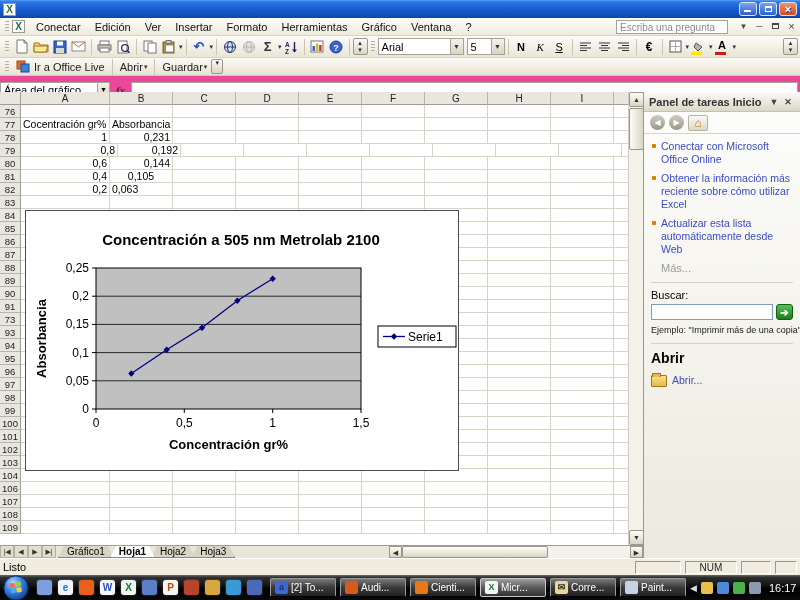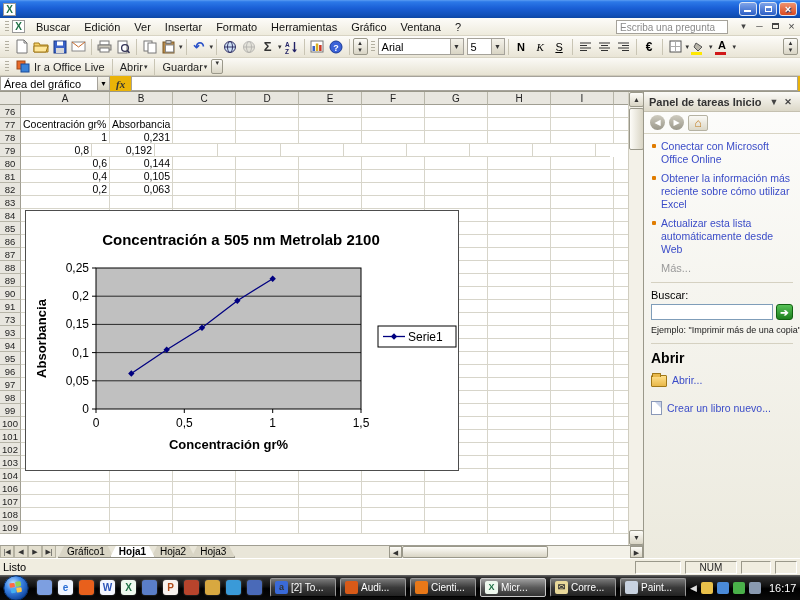--- a/index.html
+++ b/index.html
@@ -43,21 +43,21 @@
 .glyph{font-weight:bold;color:#333}
 .combo{height:17px;background:#fff;border:1px solid #a5a29a;display:flex;align-items:center;padding-left:3px}
 .combo .cdd{margin-left:auto;width:13px;height:15px;background:linear-gradient(#f4f2ea,#d9d5c5);border-left:1px solid #a5a29a;
  text-align:center;font-size:7px;line-height:15px;color:#333}
 .fmt{font-size:11px;width:19px;text-align:center}
 .toolbar1 .rightpush{margin-left:auto}
 .tbtn2{height:16px;display:flex;align-items:center;padding:0 4px;color:#222}
 .colorbar{position:absolute;left:2px;bottom:1px;width:11px;height:3px}
 
 
-.formulabar{position:absolute;left:0;top:76px;width:800px;height:16px;background:#eab308;display:flex;align-items:center;
+.formulabar{position:absolute;left:0;top:76px;width:800px;height:28px;background:#ec4899;display:flex;align-items:center;
  border-bottom:1px solid #9a988a}
 .namebox{width:110px;height:15px;background:#fff;border:1px solid #a5a29a;display:flex;align-items:center;padding-left:3px}
 .namebox .cdd{margin-left:auto;width:12px;height:13px;text-align:center;font-size:7px;line-height:13px;background:linear-gradient(#f4f2ea,#d9d5c5);border-left:1px solid #a5a29a}
 .fx{font-family:"Liberation Serif",serif;font-style:italic;font-weight:bold;margin:0 6px;color:#333}
 .finput{flex:1;height:15px;background:#fff;border:1px solid #a5a29a;margin-right:2px}
 
 
 .gridarea{position:absolute;left:0;top:92px;width:628px;height:453px;background:#fff;overflow:hidden}
 .hdrrow,.grow{display:flex}
 .corner{width:21px;height:13px;background:#e8e6df;border-right:1px solid #a09e92;border-bottom:1px solid #a09e92}
@@ -160,21 +160,21 @@
         <span class="restgl"></span>
       </span>
     <span class="winbtn close">
         <span class="xgl">×</span>
       </span>
   </div>
 
   <div class="menubar">
     <span class="grip"></span>
     <span class="app-icon" style="margin-right:4px">X</span>
-    <span id="menu-items"><span class="menuitem">Buscar</span><span class="menuitem">Edición</span><span class="menuitem">Ver</span><span class="menuitem">Insertar</span><span class="menuitem">Formato</span><span class="menuitem">Herramientas</span><span class="menuitem">Gráfico</span><span class="menuitem">Ventana</span><span class="menuitem">?</span></span>
+    <span id="menu-items"><span class="menuitem">Conectar</span><span class="menuitem">Edición</span><span class="menuitem">Ver</span><span class="menuitem">Insertar</span><span class="menuitem">Formato</span><span class="menuitem">Herramientas</span><span class="menuitem">Gráfico</span><span class="menuitem">Ventana</span><span class="menuitem">?</span></span>
     <span class="spacer"></span>
     <span class="qbox">Escriba una pregunta</span>
     <span class="mwb">▾</span>
     <span class="mwb">─</span>
     <span class="mwb"><span class="restgl2"></span></span>
     <span class="mwb" style="font-size:11px">×</span>
   </div>
 
   <div class="toolbar1">
     <span class="grip"></span>
@@ -425,21 +425,21 @@
           <span class="cell" style="width:63px;text-align:left"></span>
           <span class="cell" style="width:63px;text-align:left"></span>
           <span class="cell" style="width:63px;text-align:left"></span>
           <span class="cell" style="width:63px;text-align:left"></span>
           <span class="cell" style="width:63px;text-align:left"></span>
           <span class="cell" style="width:63px;text-align:left"></span>
           <span class="cell" style="width:14px;border-right:none"></span>
         </div>
         <div class="grow">
           <span class="rowh">79</span>
-          <span class="cell" style="width:71px;text-align:right">0,8</span>
+          <span class="cell" style="width:97px;text-align:right">0,8</span>
           <span class="cell" style="width:63px;text-align:right">0,192</span>
           <span class="cell" style="width:63px;text-align:left"></span>
           <span class="cell" style="width:63px;text-align:left"></span>
           <span class="cell" style="width:63px;text-align:left"></span>
           <span class="cell" style="width:63px;text-align:left"></span>
           <span class="cell" style="width:63px;text-align:left"></span>
           <span class="cell" style="width:63px;text-align:left"></span>
           <span class="cell" style="width:63px;text-align:left"></span>
           <span class="cell" style="width:14px;border-right:none"></span>
         </div>
@@ -452,34 +452,34 @@
           <span class="cell" style="width:63px;text-align:left"></span>
           <span class="cell" style="width:63px;text-align:left"></span>
           <span class="cell" style="width:63px;text-align:left"></span>
           <span class="cell" style="width:63px;text-align:left"></span>
           <span class="cell" style="width:63px;text-align:left"></span>
           <span class="cell" style="width:14px;border-right:none"></span>
         </div>
         <div class="grow">
           <span class="rowh">81</span>
           <span class="cell" style="width:89px;text-align:right">0,4</span>
-          <span class="cell" style="width:63px;text-align:right">0,105</span>
+          <span class="cell" style="width:63px;text-align:center">0,105</span>
           <span class="cell" style="width:63px;text-align:left"></span>
           <span class="cell" style="width:63px;text-align:left"></span>
           <span class="cell" style="width:63px;text-align:left"></span>
           <span class="cell" style="width:63px;text-align:left"></span>
           <span class="cell" style="width:63px;text-align:left"></span>
           <span class="cell" style="width:63px;text-align:left"></span>
           <span class="cell" style="width:63px;text-align:left"></span>
           <span class="cell" style="width:14px;border-right:none"></span>
         </div>
         <div class="grow">
           <span class="rowh">82</span>
           <span class="cell" style="width:89px;text-align:right">0,2</span>
-          <span class="cell" style="width:63px;text-align:right">0,063</span>
+          <span class="cell" style="width:63px;">0,063</span>
           <span class="cell" style="width:63px;text-align:left"></span>
           <span class="cell" style="width:63px;text-align:left"></span>
           <span class="cell" style="width:63px;text-align:left"></span>
           <span class="cell" style="width:63px;text-align:left"></span>
           <span class="cell" style="width:63px;text-align:left"></span>
           <span class="cell" style="width:63px;text-align:left"></span>
           <span class="cell" style="width:63px;text-align:left"></span>
           <span class="cell" style="width:14px;border-right:none"></span>
         </div>
         <div class="grow">
@@ -925,24 +925,20 @@
         <span class="searchinput"></span>
         <span class="gobtn">➔</span>
       </div>
       <div class="tp-example">Ejemplo:  "Imprimir más de una copia"</div>
       <div class="tp-divider"></div>
       <div class="tp-h2">Abrir</div>
       <div class="tp-openlink">
         <span class="fldicon"></span>
         <span class="linktext">Abrir...</span>
       </div>
-      <div class="tp-openlink">
-        <span class="pageicon"></span>
-        <span class="linktext">Crear un libro nuevo...</span>
-      </div>
     </div>
   </div>
 
   <div class="statusbar">
     <span>Listo</span>
     <span class="spacer"></span>
     <span class="spanel" style="width:46px"></span>
     <span class="spanel" style="width:52px">NUM</span>
     <span class="spanel" style="width:30px"></span>
     <span class="spanel" style="width:22px"></span>

